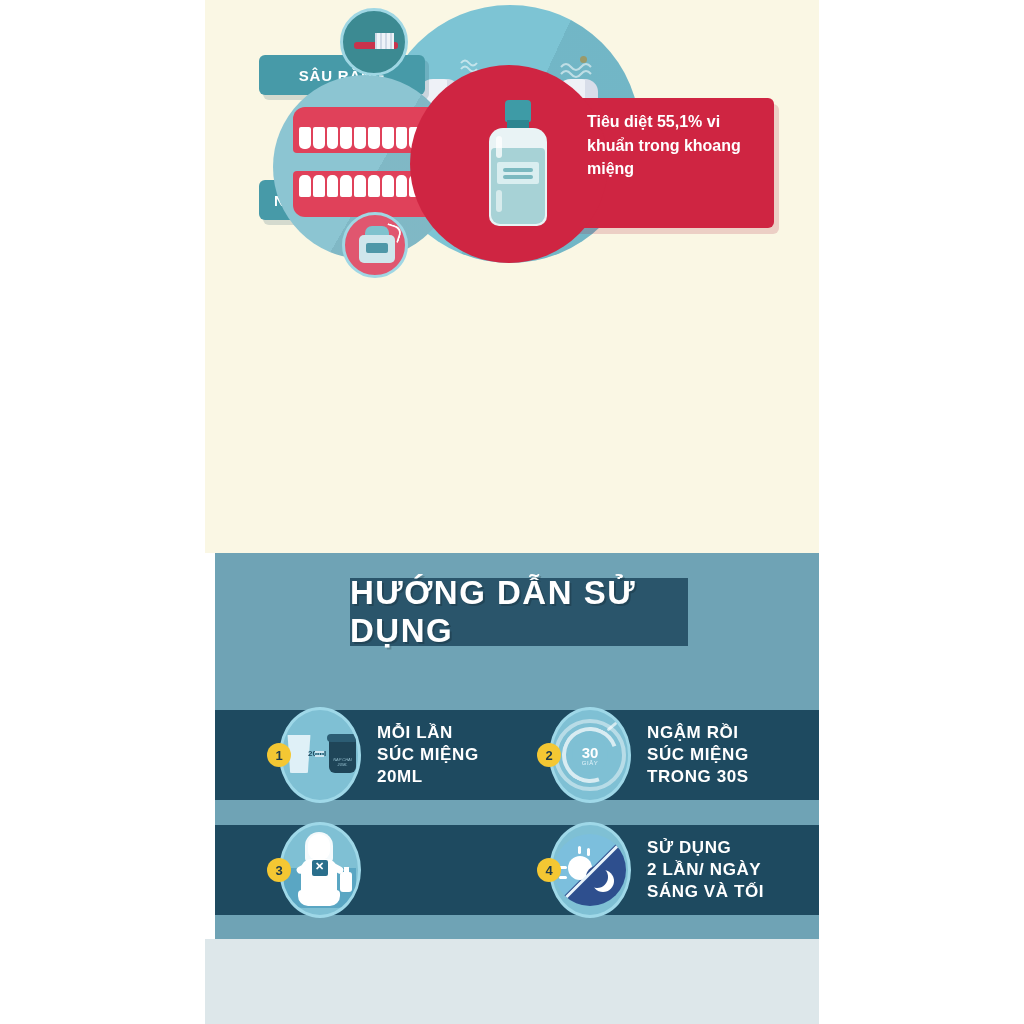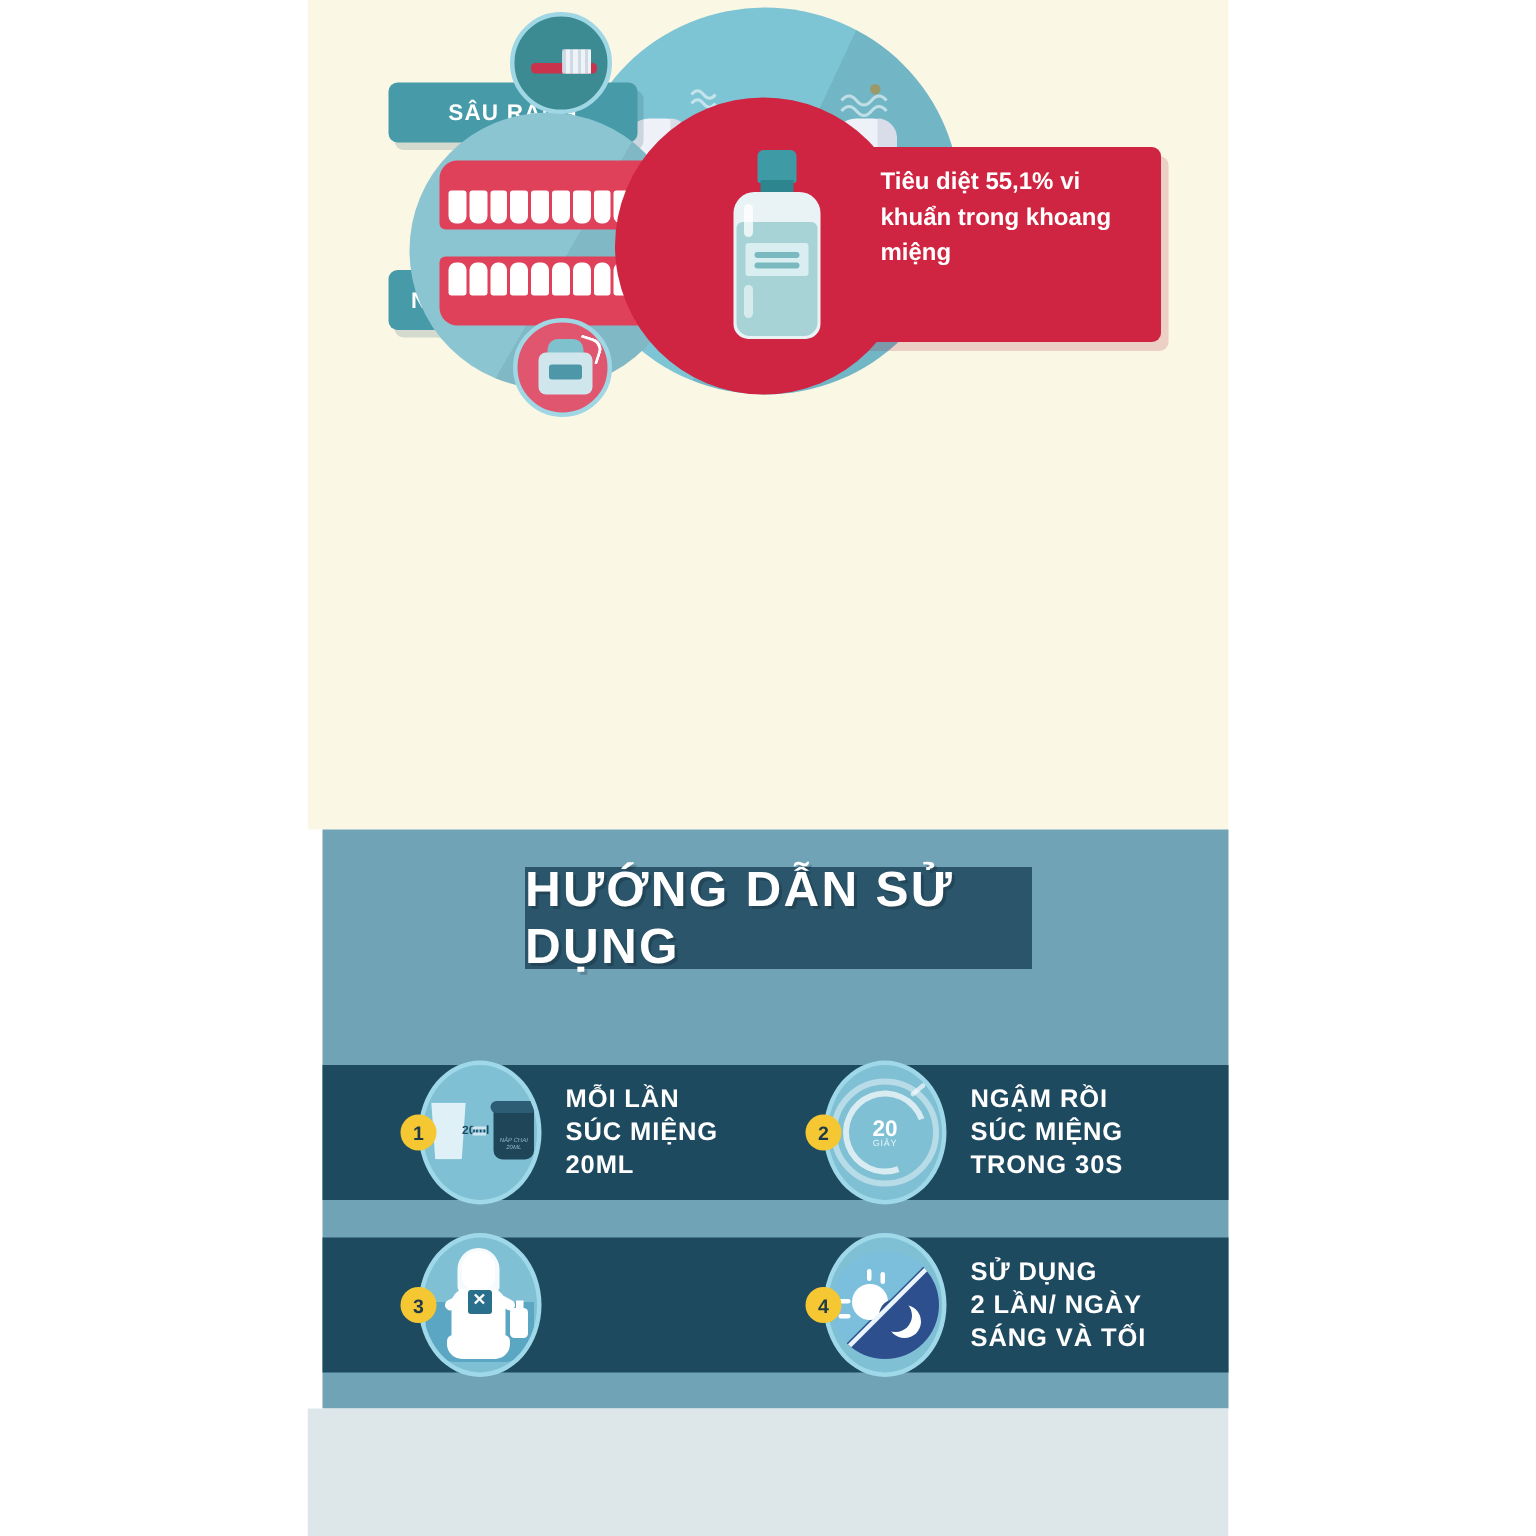--- a/index.html
+++ b/index.html
@@ -436,21 +436,21 @@
         </div>
 
         <div class="step b">
           <div class="step-badge">2</div>
           <div class="step-icon">
             <div class="timer">
               <div class="timer-ring"></div>
               <div class="timer-ring2"></div>
               <div class="timer-knob"></div>
               <div class="timer-core">
-                <b>20</b>
+                <b>30</b>
                 <s>GIÂY</s>
               </div>
             </div>
           </div>
           <div class="step-text">
             <div>NGẬM RỒI</div>
             <div>SÚC MIỆNG</div>
             <div>TRONG 30S</div>
           </div>
         </div>

